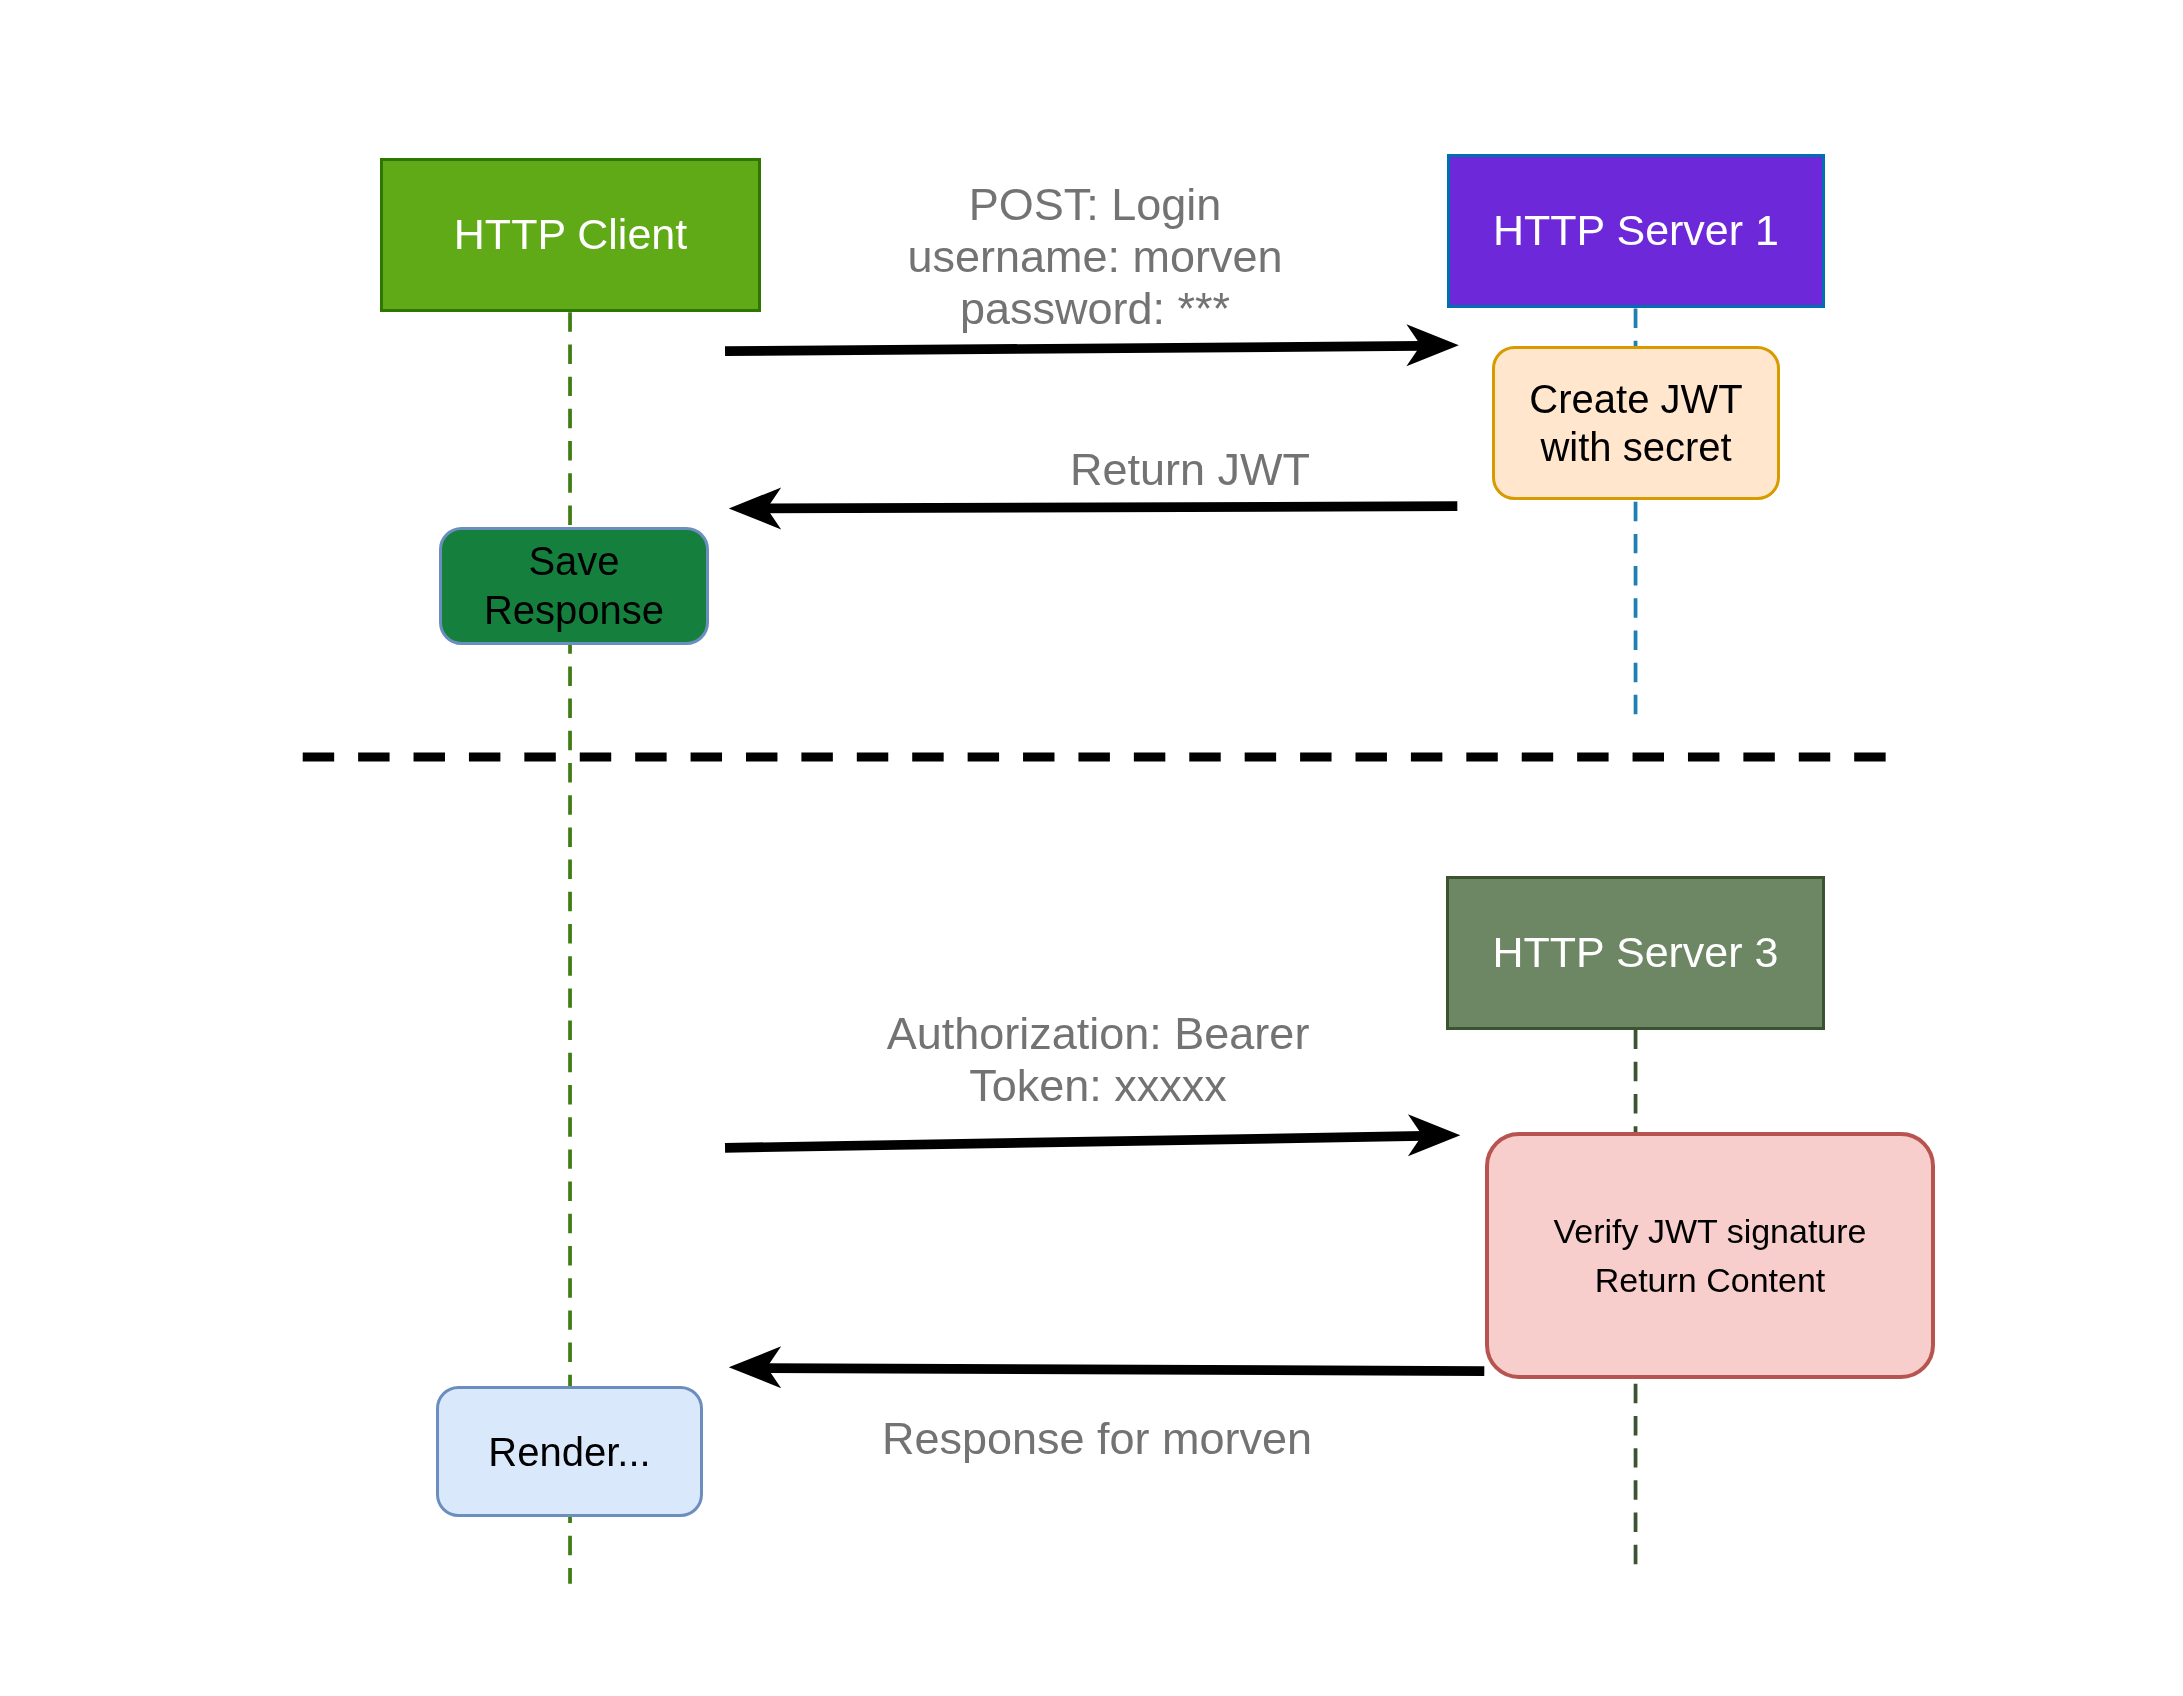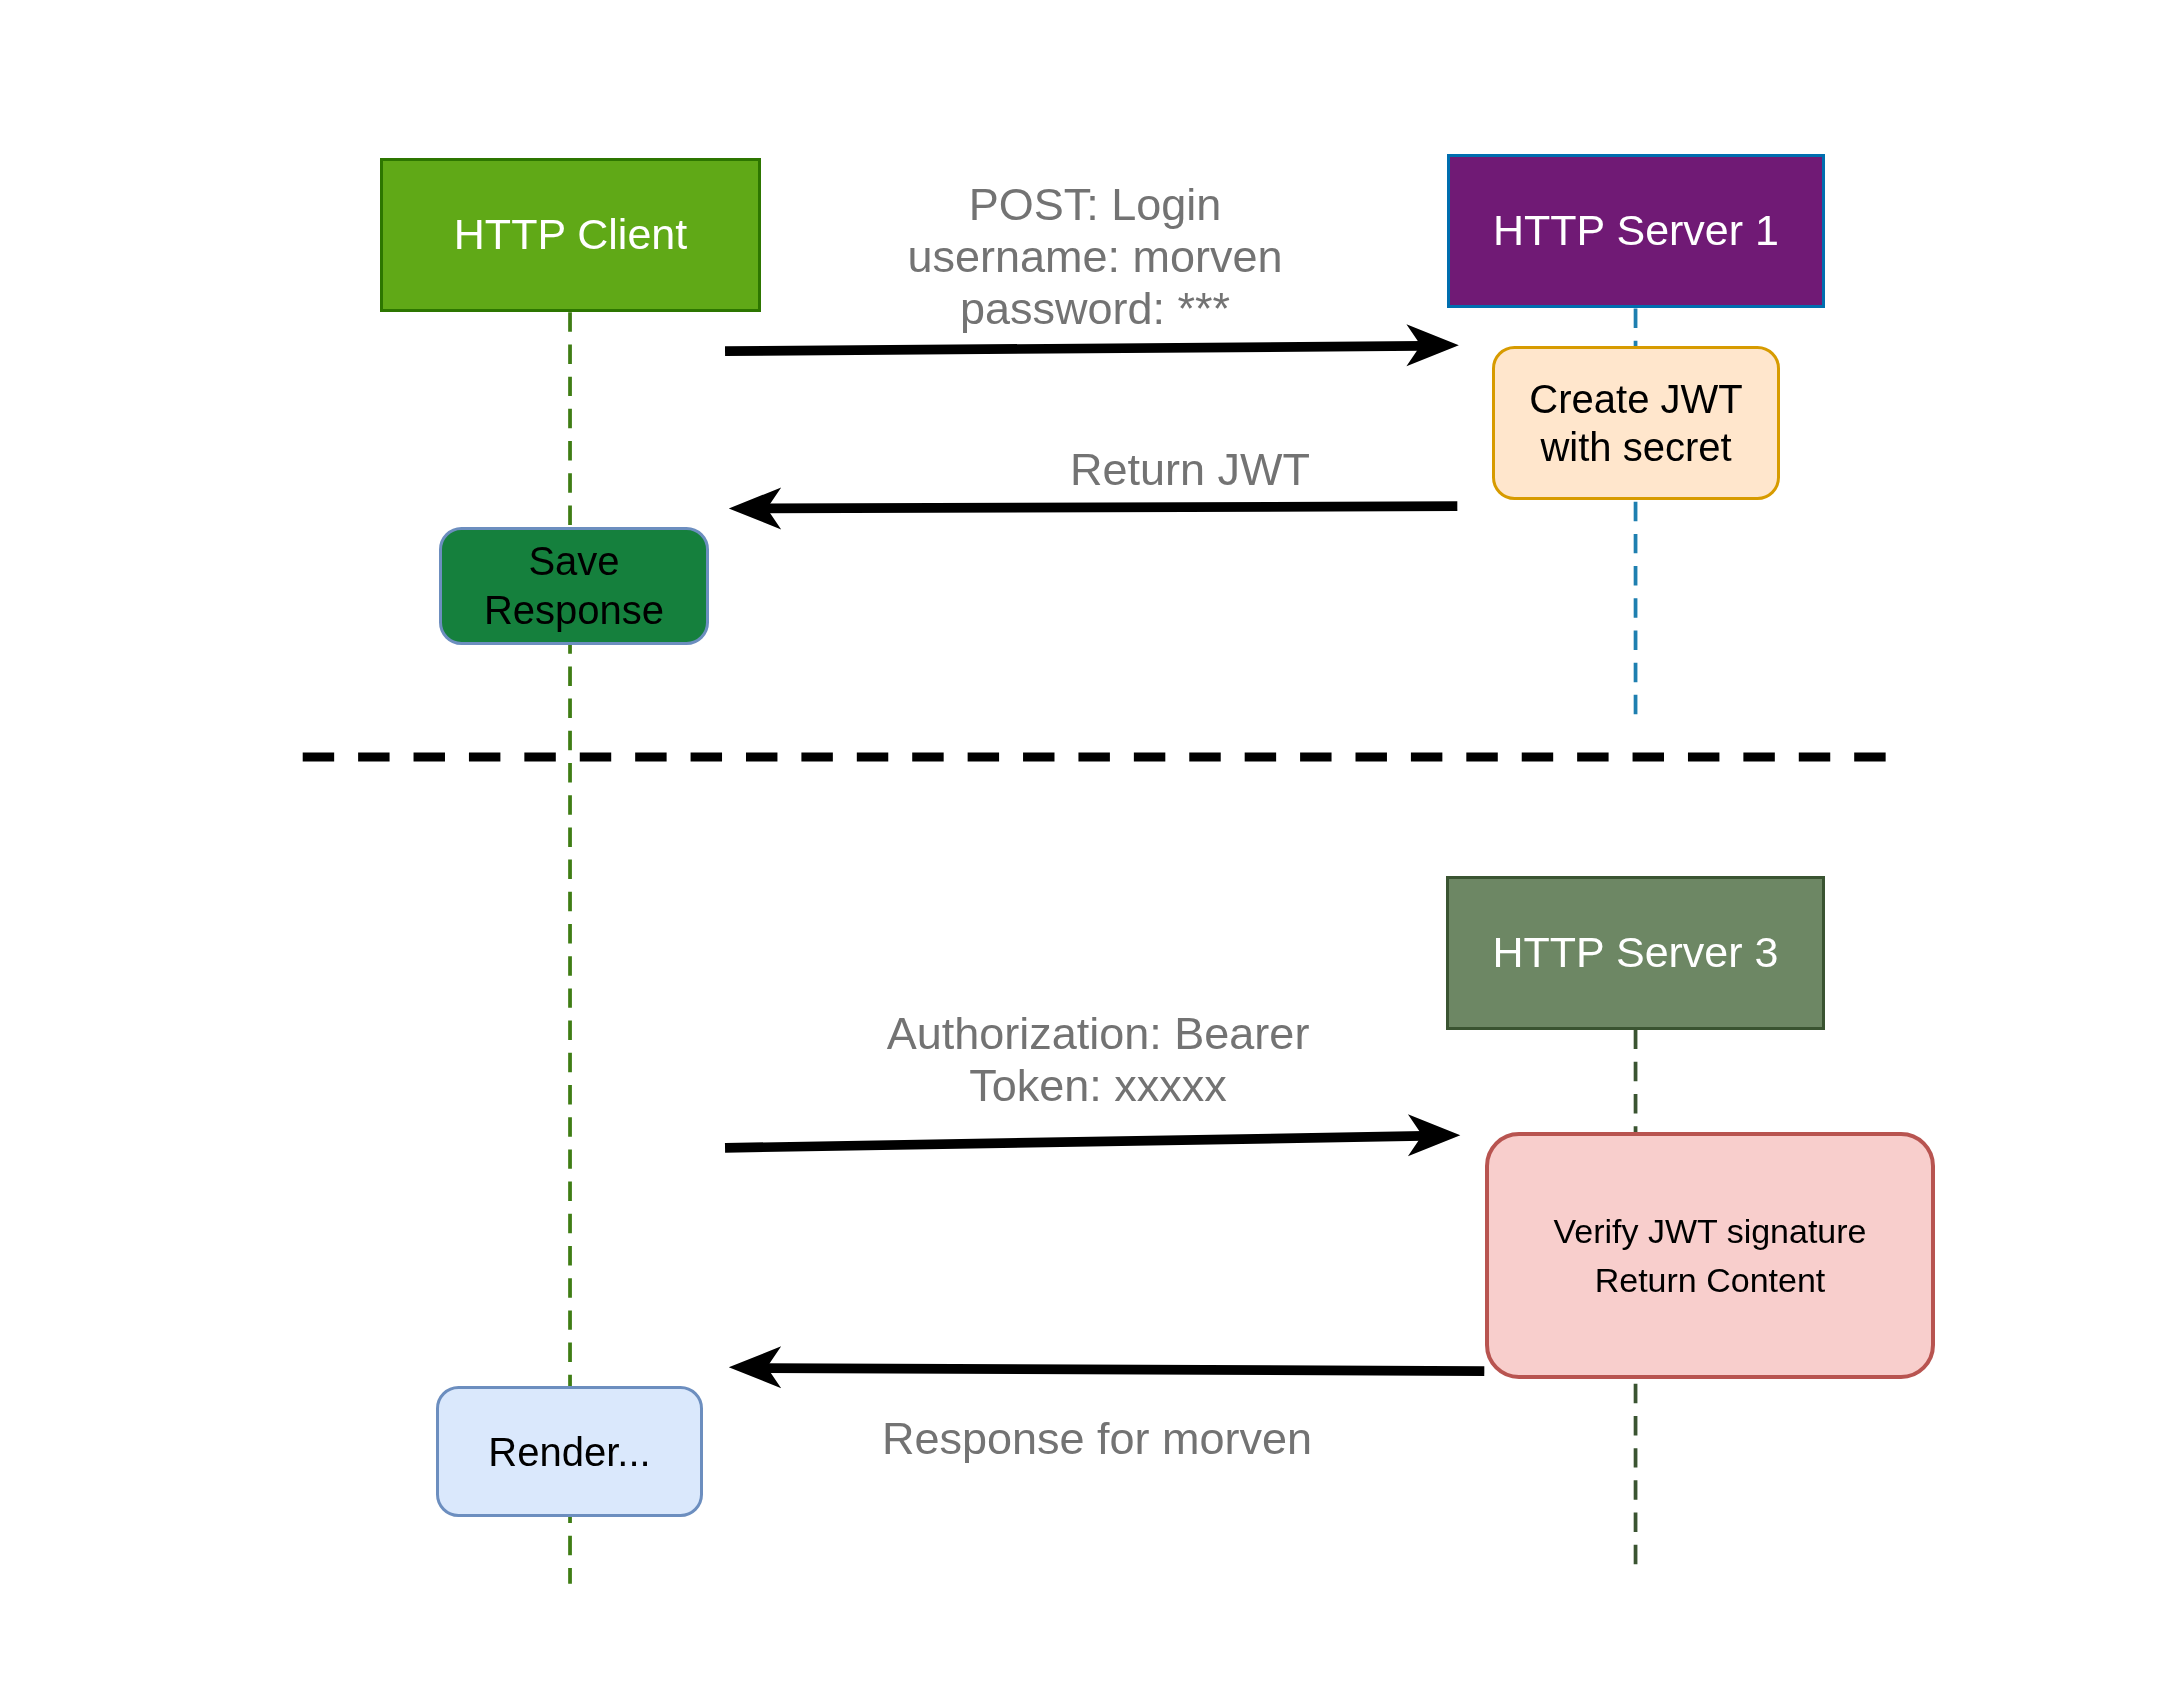--- a/index.html
+++ b/index.html
@@ -116,21 +116,21 @@
     <g>
       <line x1="1934" y1="1831" x2="974" y2="1827" stroke="#000000" stroke-width="13"></line>
       <polygon points="925,1826 995,1798 976,1826 995,1854" fill="#000000"></polygon>
     </g>
   </svg>
 
   <div class="box actor" id="client-box" style="border-color: rgb(45, 118, 0); background-color: rgb(96, 169, 23);">
     <span>HTTP Client</span>
   </div>
 
-  <div class="box actor" id="server1-box" style="border-color: rgb(0, 110, 175); background-color: #701a75;">
+  <div class="box actor" id="server1-box" style="border-color: rgb(0, 110, 175); background-color: #6d28d9;">
     <span>HTTP Server 1</span>
   </div>
 
   <div class="box actor" id="server2-box" style="border-color: rgb(58, 84, 49); background-color: rgb(109, 135, 100);">
     <span>HTTP Server 3</span>
   </div>
 
   <div class="box note" id="create-jwt-box" style="border-color: rgb(215, 155, 0); background-color: rgb(255, 230, 204);">
     <span class="line">Create JWT</span>
     <span class="line">with secret</span>

